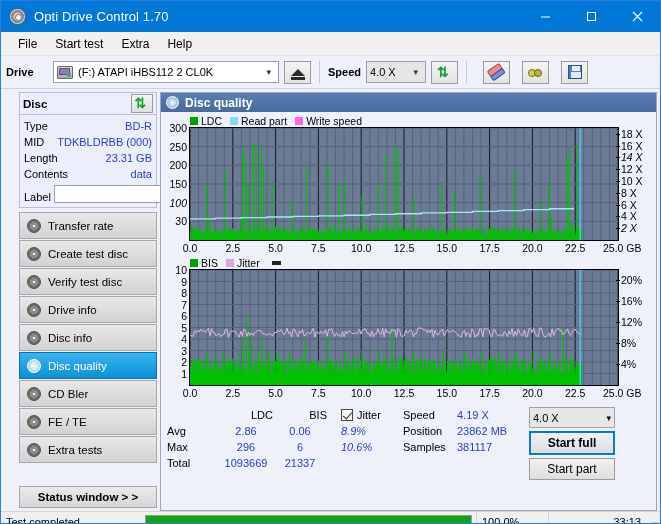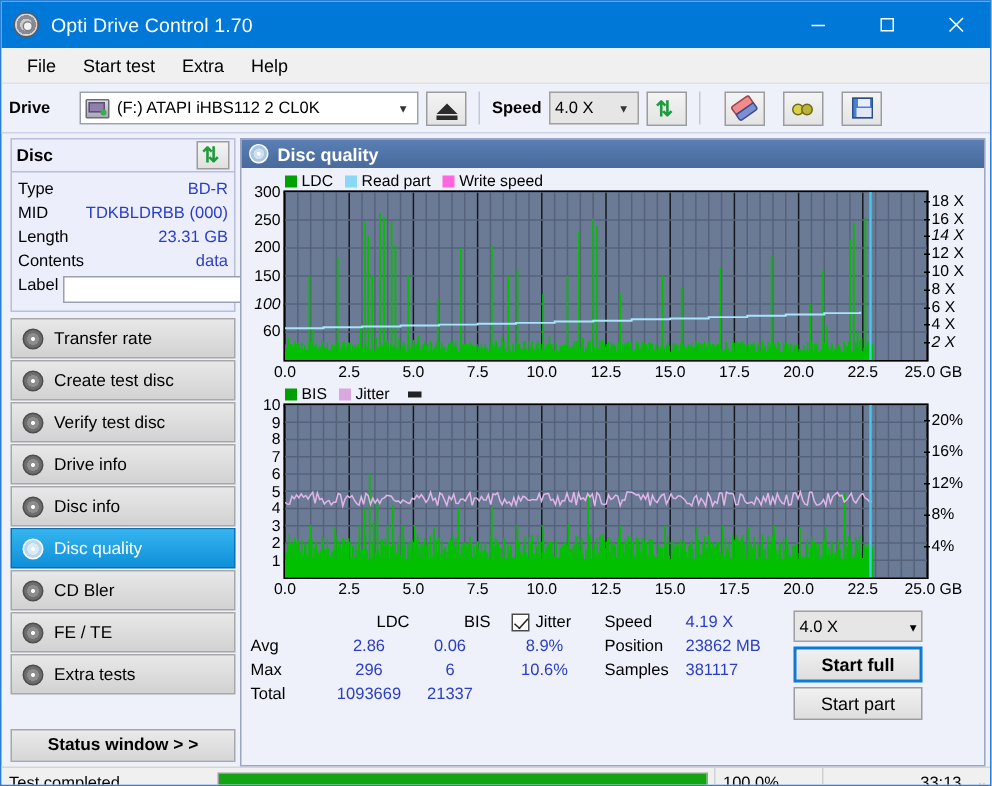--- a/index.html
+++ b/index.html
@@ -97,35 +97,35 @@
   .glasses-ico i:nth-child(1){left:0;}
   .glasses-ico i:nth-child(2){left:6px;background:#b9b33a;}
   .save-ico{width:14px;height:14px;background:#4f7fd0;border:1px solid #2d4e85;position:relative;}
   .save-ico::before{content:"";position:absolute;left:3px;top:0;width:8px;height:5px;background:#e8eefc;}
   .save-ico::after{content:"";position:absolute;left:2px;bottom:0;width:10px;height:6px;background:#dfe7f8;}
 
   
   .body-wrap { display:flex; height:422px; }
 
   
-  .sidebar { width:159px; padding:3px 3px 0 6px; display:flex; flex-direction:column; }
+  .sidebar { width:159px; padding:3px 3px 0 18px; display:flex; flex-direction:column; }
   .disc-panel { border:1px solid #b9bedb; background:#eceefb; }
   .disc-head {
     height:22px; display:flex; align-items:center; padding:0 3px;
     font-weight:bold; font-size:11.5px; border-bottom:1px solid #b9bedb;
   }
   .disc-head .btn {
     margin-left:auto; width:22px;height:19px;background:linear-gradient(#f4f4f4,#e0e0e0);
     border:1px solid #9c9c9c; display:flex;align-items:center;justify-content:center;
   }
   .disc-rows { padding:3px 4px 4px 4px; }
   .drow { display:flex; align-items:center; height:16px; font-size:11px; }
   .drow .k { color:#000; }
   .drow .v { margin-left:auto; color:#2a3ec4; }
-  .label-row { display:flex; align-items:flex-start; gap:3px; margin-top:2px; }
+  .label-row { display:flex; align-items:flex-end; gap:3px; margin-top:2px; }
   .label-row .k { width:34px; }
   .label-input { flex:1; height:18px; background:#fff; border:1px solid #9aa0b0; }
   .disc-btn {
     width:22px;height:19px;background:linear-gradient(#f4f4f4,#e0e0e0);
     border:1px solid #9c9c9c;display:flex;align-items:center;justify-content:center;
   }
   .cd-ico{width:13px;height:13px;border-radius:50%;background:radial-gradient(circle,#fff 0 14%,#e2dc72 15% 45%,#c9c24f 46% 100%);border:1px solid #7d7830;}
 
   .nav { margin-top:4px; display:flex; flex-direction:column; gap:1px; }
   .nav-item {
@@ -188,21 +188,21 @@
   .s-k { width:52px; color:#000; }
   .s-v { color:#2a3ec4; text-align:center; }
   .col-ldc { width:54px; }
   .col-bis { width:54px; }
   .hdr { color:#000; text-align:right; }
 
   .jitter-box { margin-left:14px; display:flex; flex-direction:column; }
   .cb-line { display:flex; align-items:center; gap:4px; height:16px; }
   .checkbox { width:12px;height:12px;border:1px solid #4a4a4a;background:#fff;position:relative;}
   .checkbox::after{content:"";position:absolute;left:3px;top:0px;width:4px;height:8px;border:solid #222;border-width:0 1.6px 1.6px 0;transform:rotate(42deg);}
-  .jv { color:#2a3ec4; text-align:center; width:44px; }
+  .jv { color:#2a3ec4; text-align:left; width:44px;font-style:italic; }
 
   .right-stats { margin-left:18px; display:flex; flex-direction:column; }
   .rrow { height:16px; display:flex; align-items:center; gap:6px;}
   .rk { width:48px; font-size:11px;}
   .rv { color:#2a3ec4; width:62px; }
 
   .actions { margin-left:10px; display:flex; flex-direction:column; gap:3px; width:86px;}
   .act-combo { height:21px; background:#e6e6e6; border:1px solid #a0a0a0; display:flex;align-items:center;padding:0 3px; font-size:11px;}
   .act-combo .caret{margin-left:auto;font-size:9px;}
   .btn-full {
@@ -405,21 +405,21 @@
                 <i class="swatch" style="background:#8ad8f5"></i>
                 <span>Read part</span>
               </span>
               <span class="grp">
                 <i class="swatch" style="background:#ff66e0"></i>
                 <span>Write speed</span>
               </span>
             </div>
             <div class="plot-row">
               <div class="yaxis" id="ldc-yaxis">
-                  <span style="top: 94.3333px;">60</span>
+                  <span style="top: 94.3333px;">30</span>
                   <i class="tick" style="top: 94.3333px;"></i>
                   <span style="top: 75.6667px; font-style: italic;">100</span>
                   <i class="tick" style="top: 75.6667px;"></i>
                   <span style="top: 57px;">150</span>
                   <i class="tick" style="top: 57px;"></i>
                   <span style="top: 38.3333px;">200</span>
                   <i class="tick" style="top: 38.3333px;"></i>
                   <span style="top: 19.6667px;">250</span>
                   <i class="tick" style="top: 19.6667px;"></i>
                   <span style="top: 1px;">300</span>

